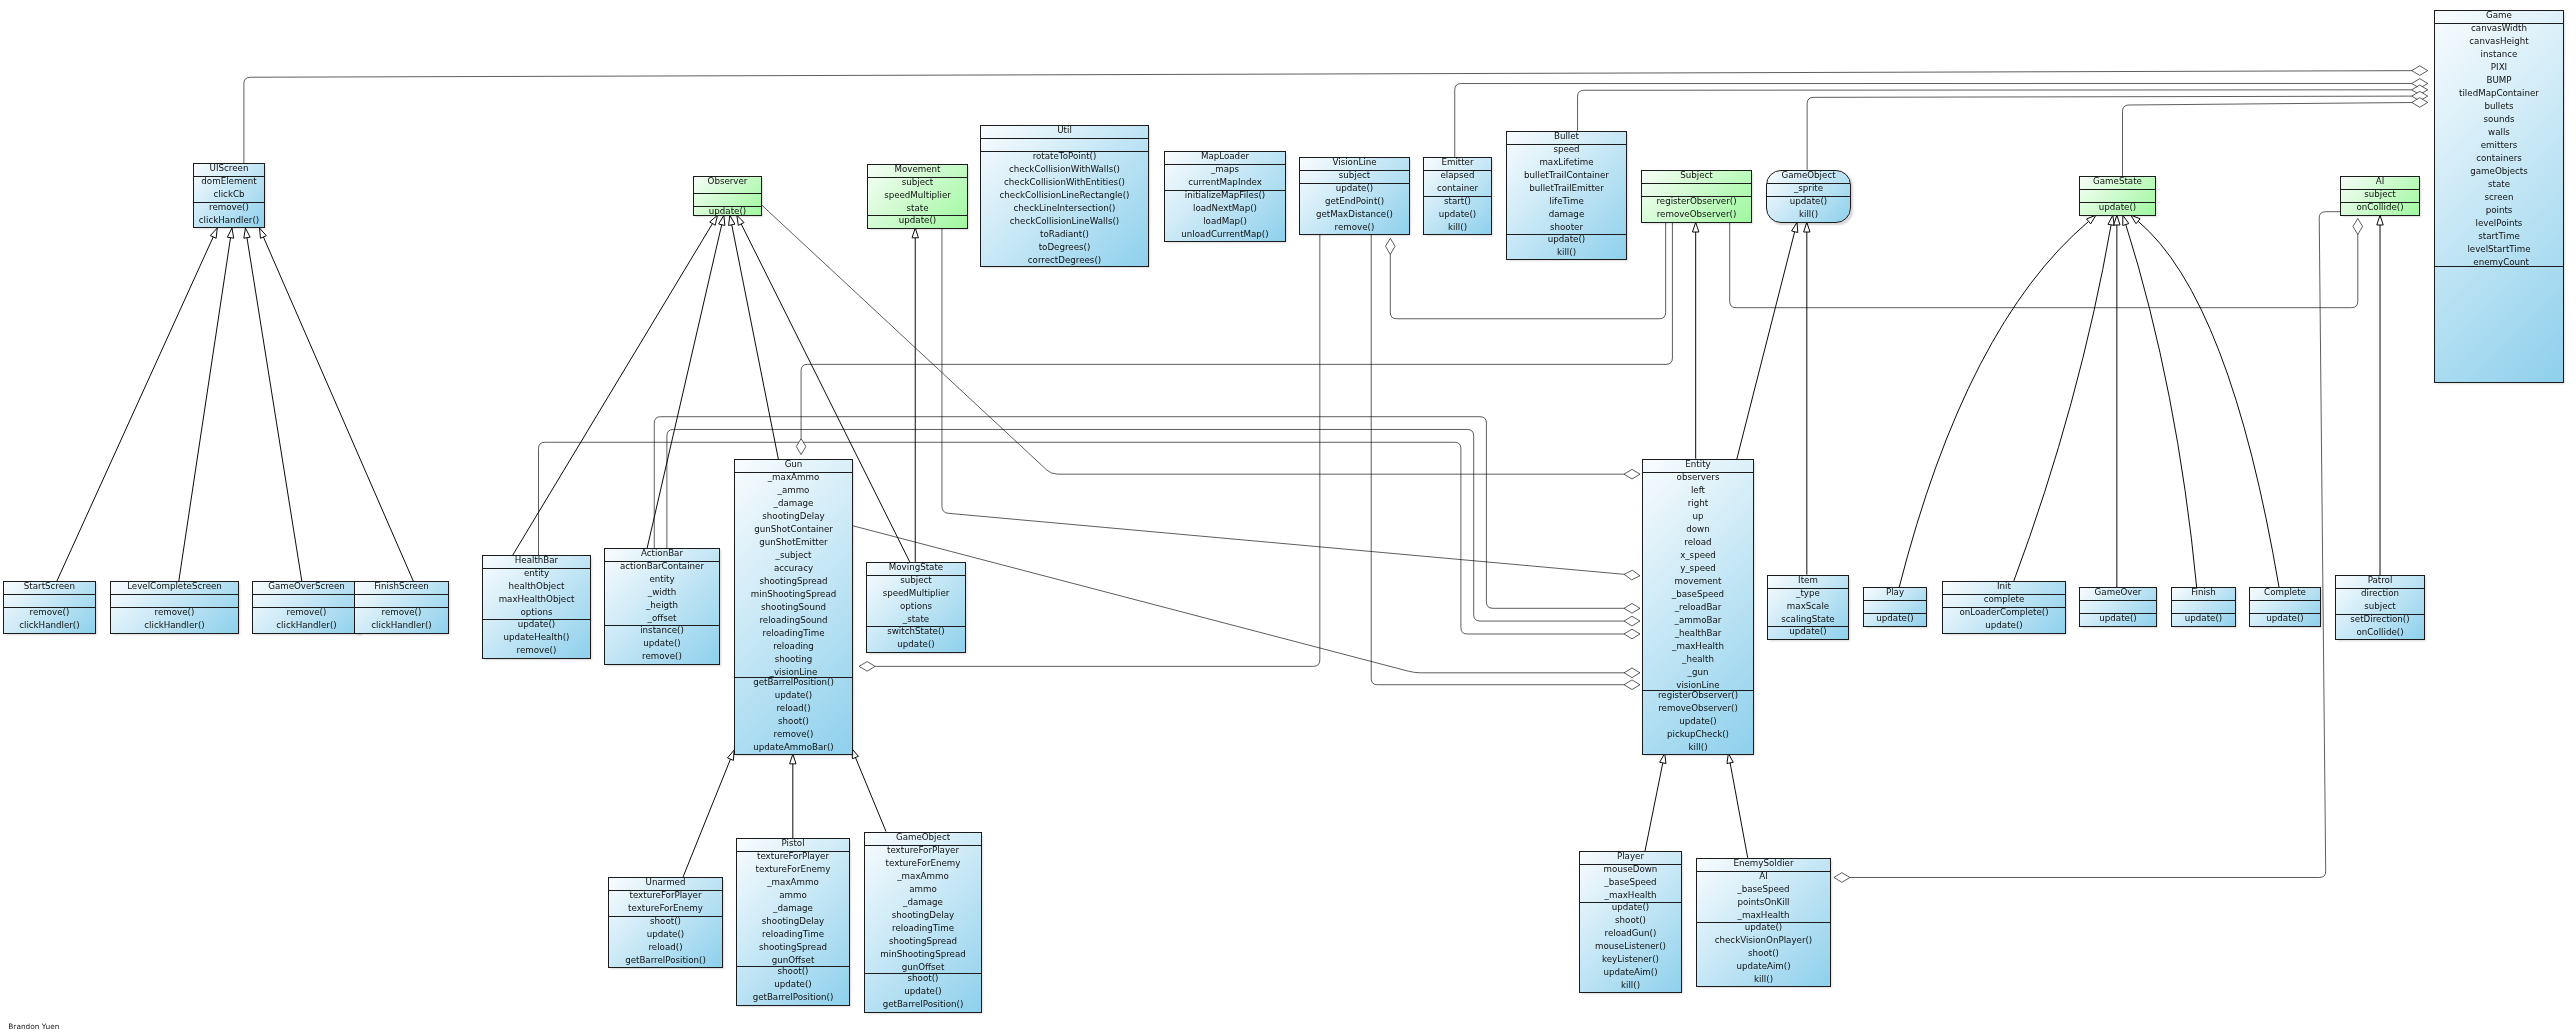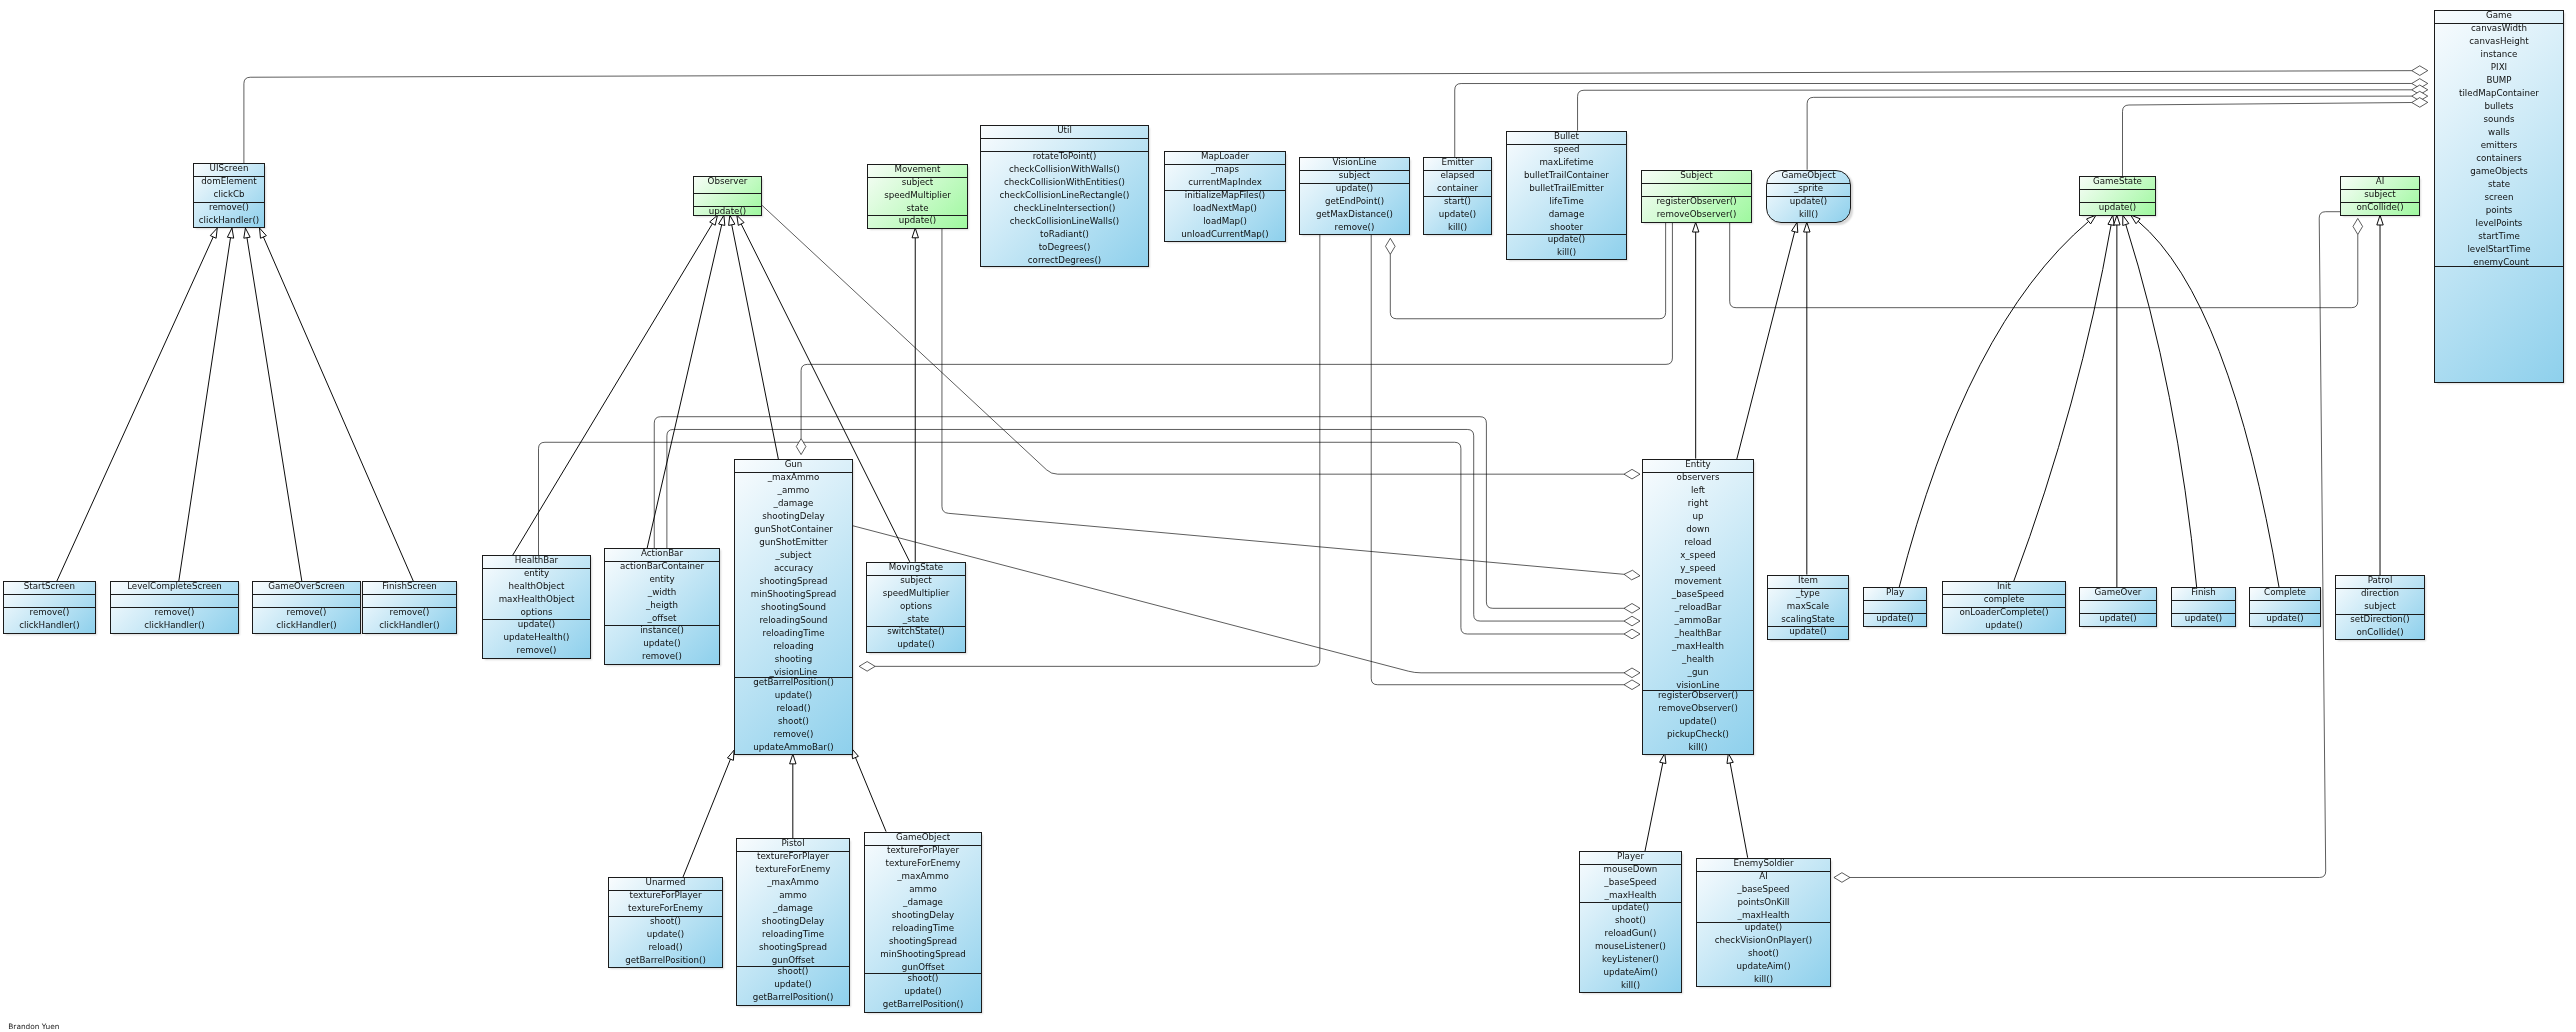--- a/index.html
+++ b/index.html
@@ -386,21 +386,21 @@
       <div class="cls" style="left: 252px; top: 581px; width: 109px; height: 53px; background: linear-gradient(135deg, rgb(249, 252, 254) 0%, rgb(142, 208, 236) 100%);">
         <div class="sec bb" style="height: 13px;">
           <div class="row">GameOverScreen</div>
         </div>
         <div class="sec bb" style="height: 13px;"></div>
         <div class="sec" style="height: 26px;">
           <div class="row">remove()</div>
           <div class="row">clickHandler()</div>
         </div>
       </div>
-      <div class="cls" style="left: 362px; top: 581px; width: 95px; height: 53px; background: linear-gradient(135deg, rgb(249, 252, 254) 0%, rgb(142, 208, 236) 100%);">
+      <div class="cls" style="left: 354px; top: 581px; width: 95px; height: 53px; background: linear-gradient(135deg, rgb(249, 252, 254) 0%, rgb(142, 208, 236) 100%);">
         <div class="sec bb" style="height: 13px;">
           <div class="row">FinishScreen</div>
         </div>
         <div class="sec bb" style="height: 13px;"></div>
         <div class="sec" style="height: 26px;">
           <div class="row">remove()</div>
           <div class="row">clickHandler()</div>
         </div>
       </div>
       <div class="cls" style="left: 482px; top: 555px; width: 109px; height: 104px; background: linear-gradient(135deg, rgb(249, 252, 254) 0%, rgb(142, 208, 236) 100%);">

